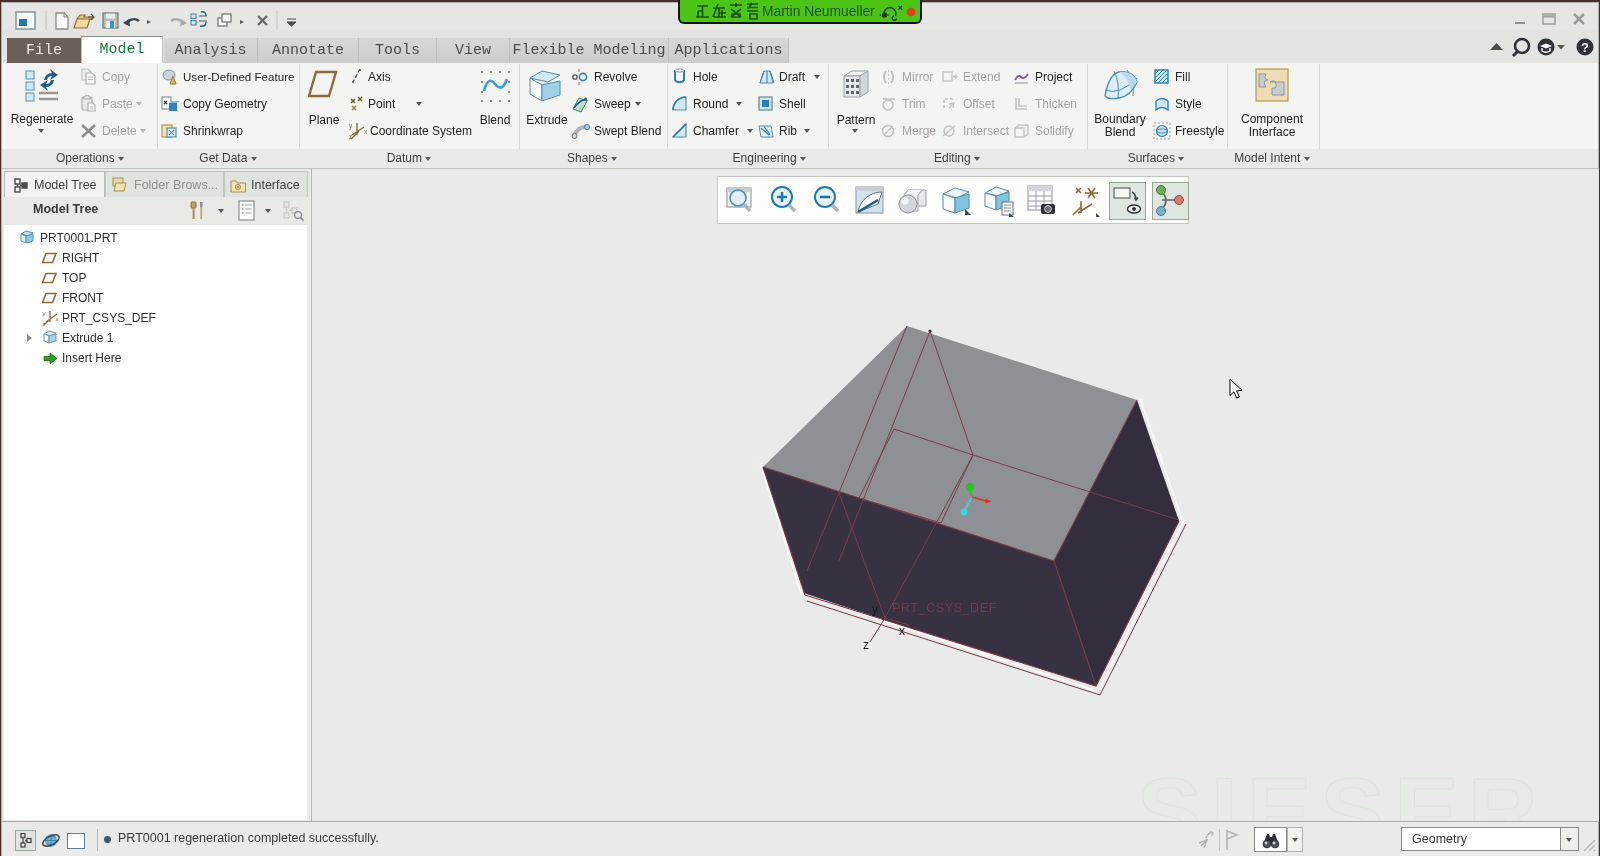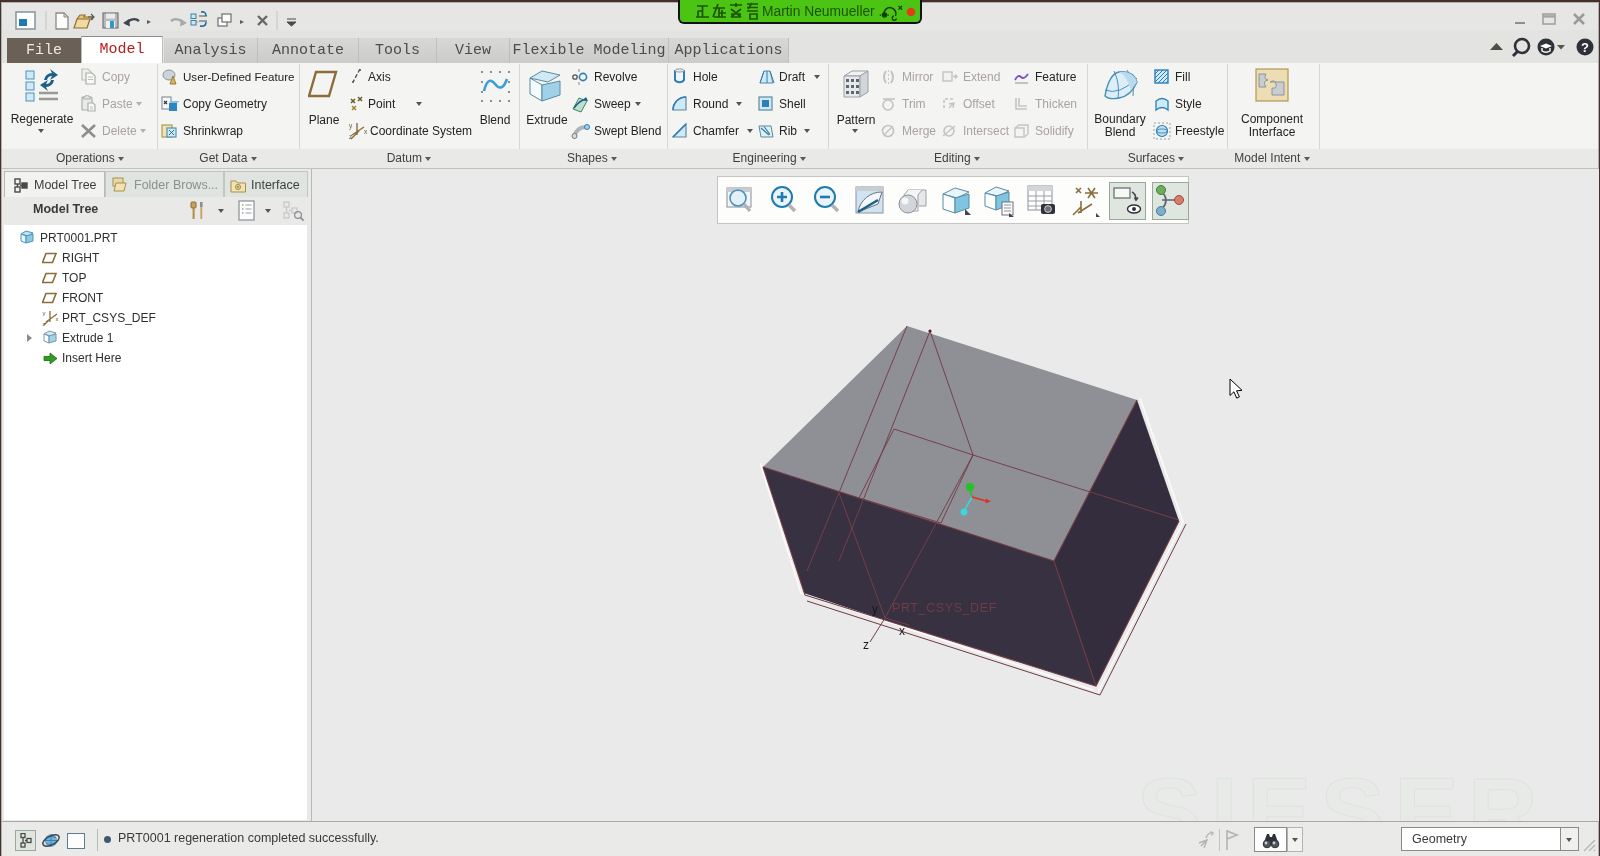--- a/index.html
+++ b/index.html
@@ -6,21 +6,21 @@
 html,body { width:1600px; height:856px; overflow:hidden; }
 body { background:#46302c; font-family:"Liberation Sans", sans-serif; }
 .a { position:absolute; }
 #win { position:absolute; left:1px; top:2px; width:1598px; height:854px; background:#e8e8e6; border:1px solid #b2b2b0; border-bottom:none; }
 
 #title { position:absolute; left:0; top:0; width:1596px; height:29px; background:#e6e6e4; }
 
 #tabrow { position:absolute; left:0; top:27px; width:1596px; height:35px; background:#e3e3e1; }
 .tab { position:absolute; top:8px; height:25px; line-height:25px; text-align:center; font-size:15px; color:#4c4c4c; background:linear-gradient(#d8d8d6,#cbcbc9); border-right:1px solid #bebebc;font-family:Liberation Mono, monospace; }
 #tab-file { background:#6b6057; color:#f3e8e0; border-right:none; }
-#tab-model { background:#ffffff; color:#b91c1c; border-top:1px solid #8c8c8a; border-left:1px solid #bebebc; top:6px; height:27px; line-height:26px; }
+#tab-model { background:#ffffff; color:#15803d; border-top:1px solid #8c8c8a; border-left:1px solid #bebebc; top:6px; height:27px; line-height:26px; }
 
 #ribbon { position:absolute; left:0; top:60px; width:1596px; height:86px; background:#f4f4f2; }
 #groupbar { position:absolute; left:0; top:146px; width:1596px; height:20px; background:#e9e9e7; border-bottom:1px solid #c2c2c0; font-size:12px; color:#3f3f3f; }
 .gsep { position:absolute; top:61px; width:1px; height:106px; background:#d7d7d5; }
 .glabel { position:absolute; top:1px; height:17px; line-height:17px; text-align:center; white-space:nowrap; }
 .rtext { position:absolute; font-size:12px; color:#242424; white-space:nowrap; height:16px; line-height:16px; }
 .rgray { color:#a9a2a4; }
 .bigtext { position:absolute; font-size:12px; color:#242424; text-align:center; white-space:nowrap; }
 .dar { display:inline-block; width:0; height:0; border-left:3.5px solid transparent; border-right:3.5px solid transparent; border-top:4px solid #5a5a52; vertical-align:middle; }
 .tri { position:absolute; width:0; height:0; border-left:3.5px solid transparent; border-right:3.5px solid transparent; border-top:4.5px solid #55554d; }
@@ -324,21 +324,21 @@
     <div class="rtext rgray" style="left:961px;top:33px;">Offset</div>
     <svg class="icon" style="left:939px;top:59px;" width="18" height="18" viewBox="0 0 18 18">
       <circle cx="8" cy="9" r="5" fill="none" stroke="#c3c3c1" stroke-width="1.6"></circle>
       <path d="M2 14 l12 -10" stroke="#c3c3c1" stroke-width="1.3"></path>
     </svg>
     <div class="rtext rgray" style="left:961px;top:60px;">Intersect</div>
     <svg class="icon" style="left:1011px;top:5px;" width="18" height="18" viewBox="0 0 18 18">
       <path d="M2 12 q3 -6 6 -3 q3 3 7 -3" fill="none" stroke="#7a4fd0" stroke-width="1.8"></path>
       <path d="M2 15 h13" stroke="#9aa0a6" stroke-width="1.2"></path>
     </svg>
-    <div class="rtext" style="left:1033px;top:6px;">Feature</div>
+    <div class="rtext" style="left:1033px;top:6px;">Project</div>
     <svg class="icon" style="left:1011px;top:32px;" width="18" height="18" viewBox="0 0 18 18">
       <path d="M3 3 v11 h11 M6 3 v8 h8" fill="none" stroke="#c3c3c1" stroke-width="1.6"></path>
     </svg>
     <div class="rtext rgray" style="left:1033px;top:33px;">Thicken</div>
     <svg class="icon" style="left:1011px;top:59px;" width="18" height="18" viewBox="0 0 18 18">
       <path d="M2 6 l4 -3 h9 v9 l-4 3 h-9 z" fill="none" stroke="#c3c3c1" stroke-width="1.4"></path>
       <path d="M2 6 h9 v9" fill="none" stroke="#c3c3c1" stroke-width="1.4"></path>
     </svg>
     <div class="rtext rgray" style="left:1033px;top:60px;">Solidify</div>
 

